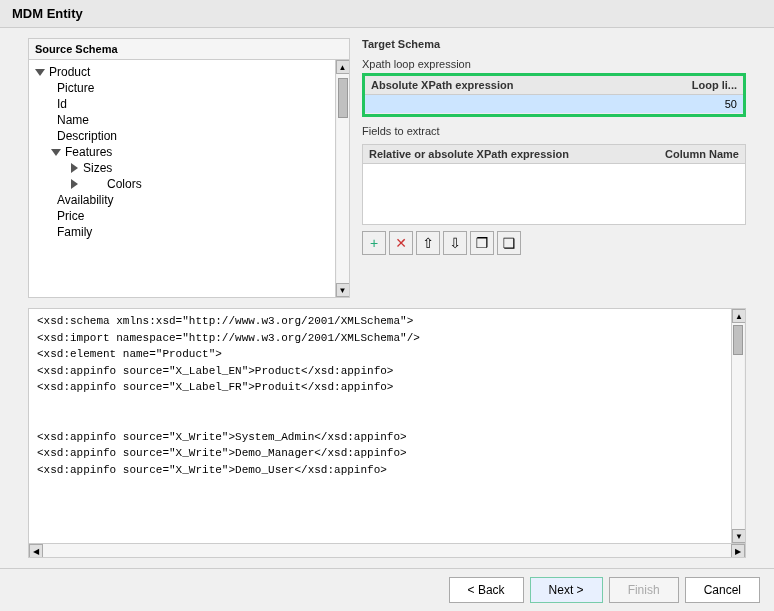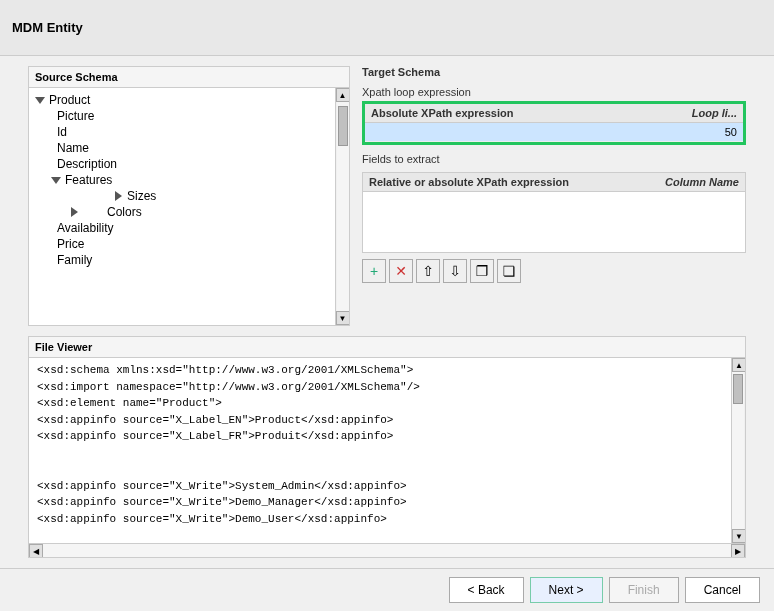--- a/index.html
+++ b/index.html
@@ -13,21 +13,21 @@
     }
     .dialog {
       width: 774px;
       height: 611px;
       background: #f0f0f0;
       display: flex;
       flex-direction: column;
     }
     .title-bar {
       background: #e8e8e8;
-      padding: 20px 12px;
+      padding: 6px 12px;
       font-weight: bold;
       font-size: 13px;
       border-bottom: 1px solid #ccc;
     }
     .content-area {
       display: flex;
       flex-direction: column;
       flex: 1;
       padding: 10px 28px;
       gap: 10px;
@@ -158,21 +158,21 @@
       background: #e8e8e8;
       border-bottom: 1px solid #ccc;
       padding: 3px 6px;
     }
     .table-header-cell {
       font-size: 11px;
       font-weight: bold;
       color: #333;
     }
     .table-header-cell.flex1 { flex: 1; }
-    .table-header-cell.fixed { width: 60px; text-align: right; font-style: italic; }
+    .table-header-cell.fixed { width: 60px; text-align: right; }
     .table-row {
       display: flex;
       padding: 3px 6px;
       border-bottom: 1px solid #eee;
     }
     .table-cell { font-size: 11px; }
     .table-cell.flex1 { flex: 1; }
     .table-cell.fixed { width: 60px; text-align: right; }
     .selected-row {
       background: #cce5ff;
@@ -330,21 +330,21 @@
             <div class="tree-item">
               <div style="display:flex; padding-left:20px;">
                 <span class="tree-expand">
                     <span class="triangle-down"></span>
                   </span>
                 <span class="tree-label">Features</span>
               </div>
             </div>
 
             <div class="tree-item">
-              <div style="display:flex; align-items:flex-start; padding-left:38px;margin-left:44px;">
+              <div style="display:flex; align-items:flex-start; padding-left:38px;">
                 <span class="tree-expand">
                     <span class="triangle-right"></span>
                   </span>
                 <span class="tree-label">Sizes</span>
               </div>
             </div>
             <div class="tree-item">
               <div style="display:flex; align-items:center; padding-left:38px;gap:24px;">
                 <span class="tree-expand">
                     <span class="triangle-right"></span>
@@ -407,21 +407,20 @@
             <button class="tool-btn" title="Move Up">⇧</button>
             <button class="tool-btn" title="Move Down">⇩</button>
             <button class="tool-btn" title="Copy">❐</button>
             <button class="tool-btn" title="Paste">❏</button>
           </div>
         </div>
       </div>
     </div>
 
     <div class="file-viewer">
-      <div class="file-viewer-title">File Viewer</div>
       <div class="file-viewer-content">
         <div class="file-viewer-text" id="fv-text">
             <div>&lt;xsd:schema xmlns:xsd="http://www.w3.org/2001/XMLSchema"&gt;</div>
             <div>  &lt;xsd:import namespace="http://www.w3.org/2001/XMLSchema"/&gt;</div>
             <div>  &lt;xsd:element name="Product"&gt;</div>
             <div>      &lt;xsd:appinfo source="X_Label_EN"&gt;Product&lt;/xsd:appinfo&gt;</div>
             <div>      &lt;xsd:appinfo source="X_Label_FR"&gt;Produit&lt;/xsd:appinfo&gt;</div>
             <div>&nbsp;</div>
             <div>&nbsp;</div>
             <div>      &lt;xsd:appinfo source="X_Write"&gt;System_Admin&lt;/xsd:appinfo&gt;</div>

